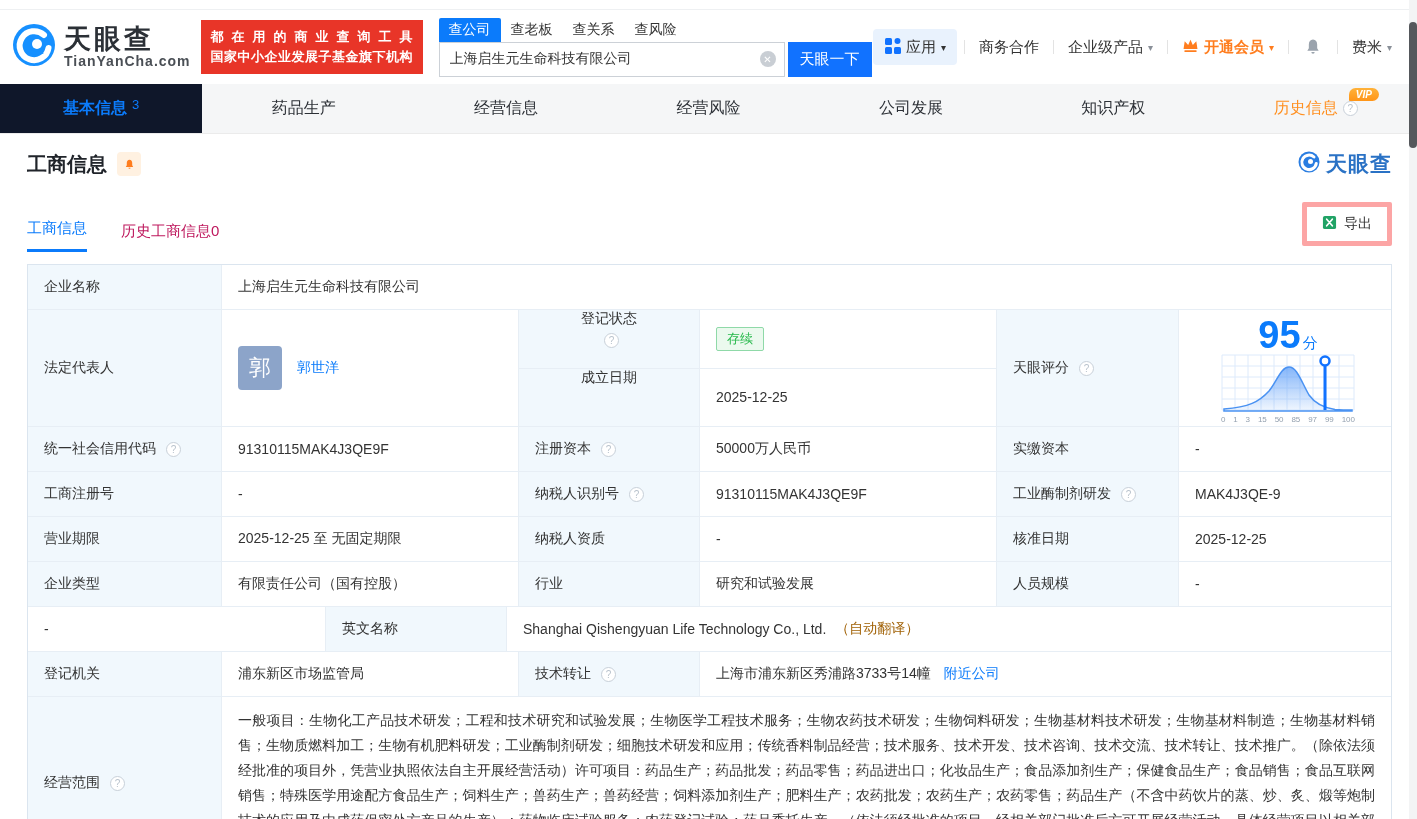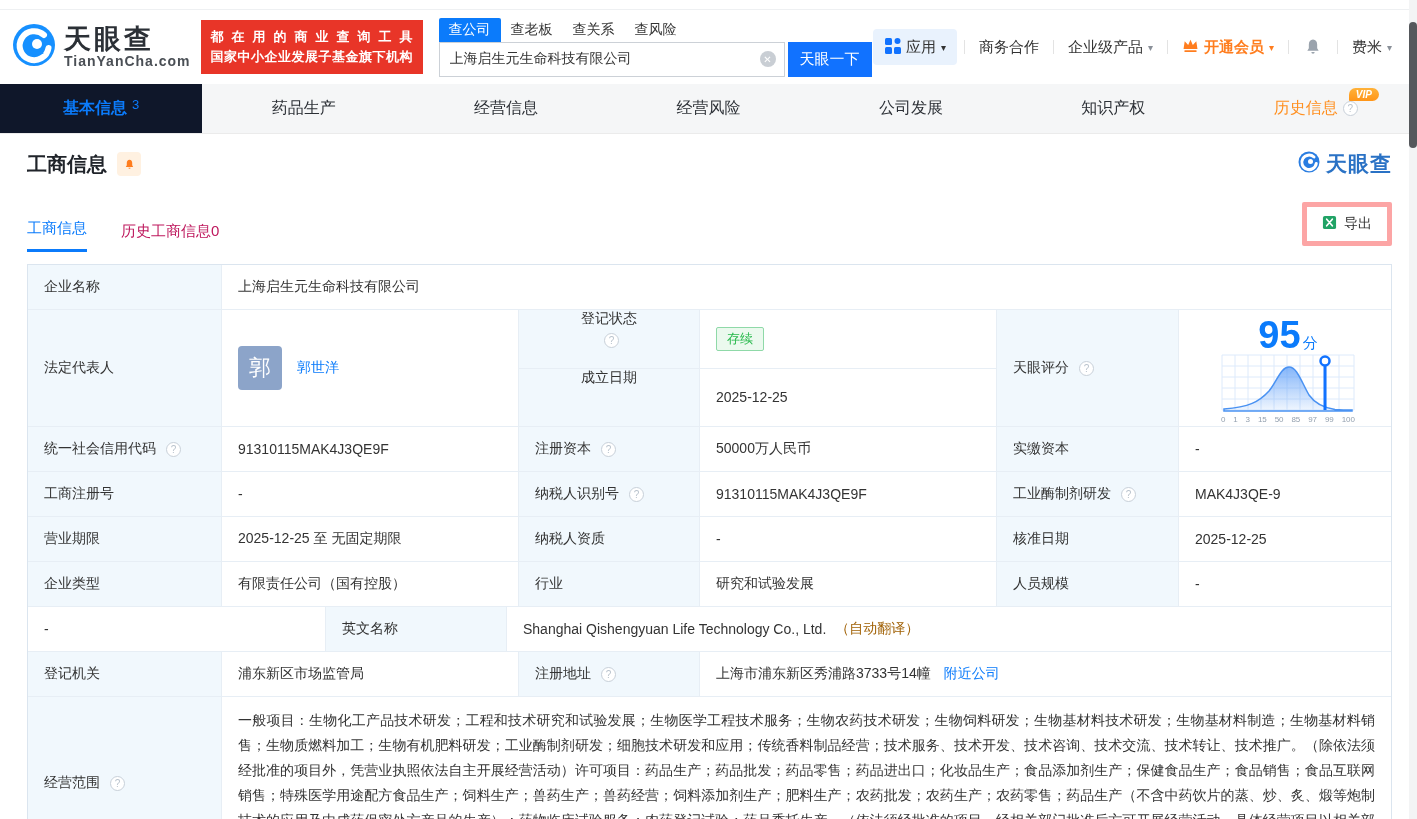--- a/index.html
+++ b/index.html
@@ -348,21 +348,21 @@
       <div class="cell span-rest">
         <span>Shanghai Qishengyuan Life Technology Co., Ltd.</span>
         <span class="gray-note">（自动翻译）</span>
       </div>
     </div>
 
     <div class="row">
       <div class="cell lab c-l1">登记机关</div>
       <div class="cell c-v1">浦东新区市场监管局</div>
       <div class="cell lab c-l2">
-        <span>注册地址</span>
+        <span>技术转让</span>
           <span class="help-ring">?</span>
       </div>
       <div class="cell span-rest">
         <span>上海市浦东新区秀浦路3733号14幢</span>
         <span class="blue-link addr-link">附近公司</span>
       </div>
     </div>
 
     <div class="row scope-row">
       <div class="cell lab c-l1">

